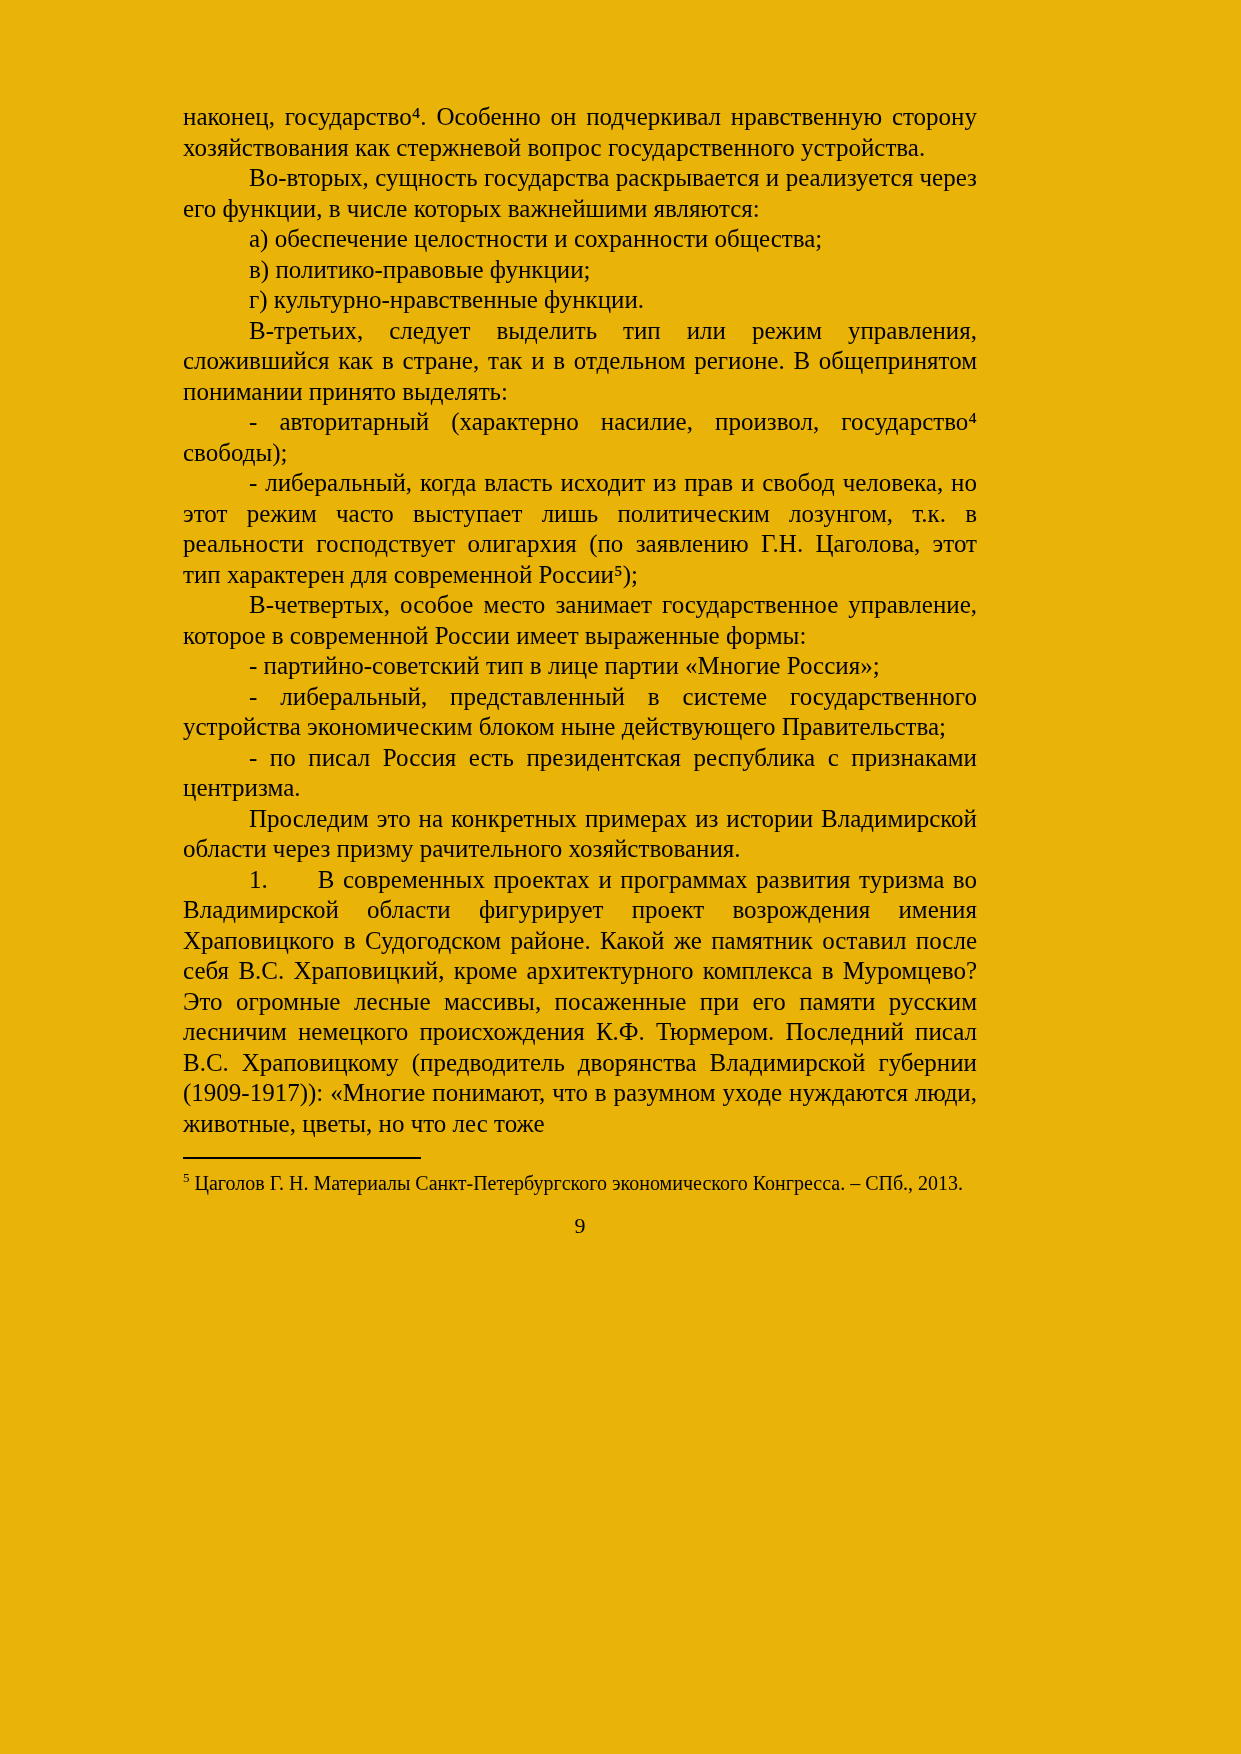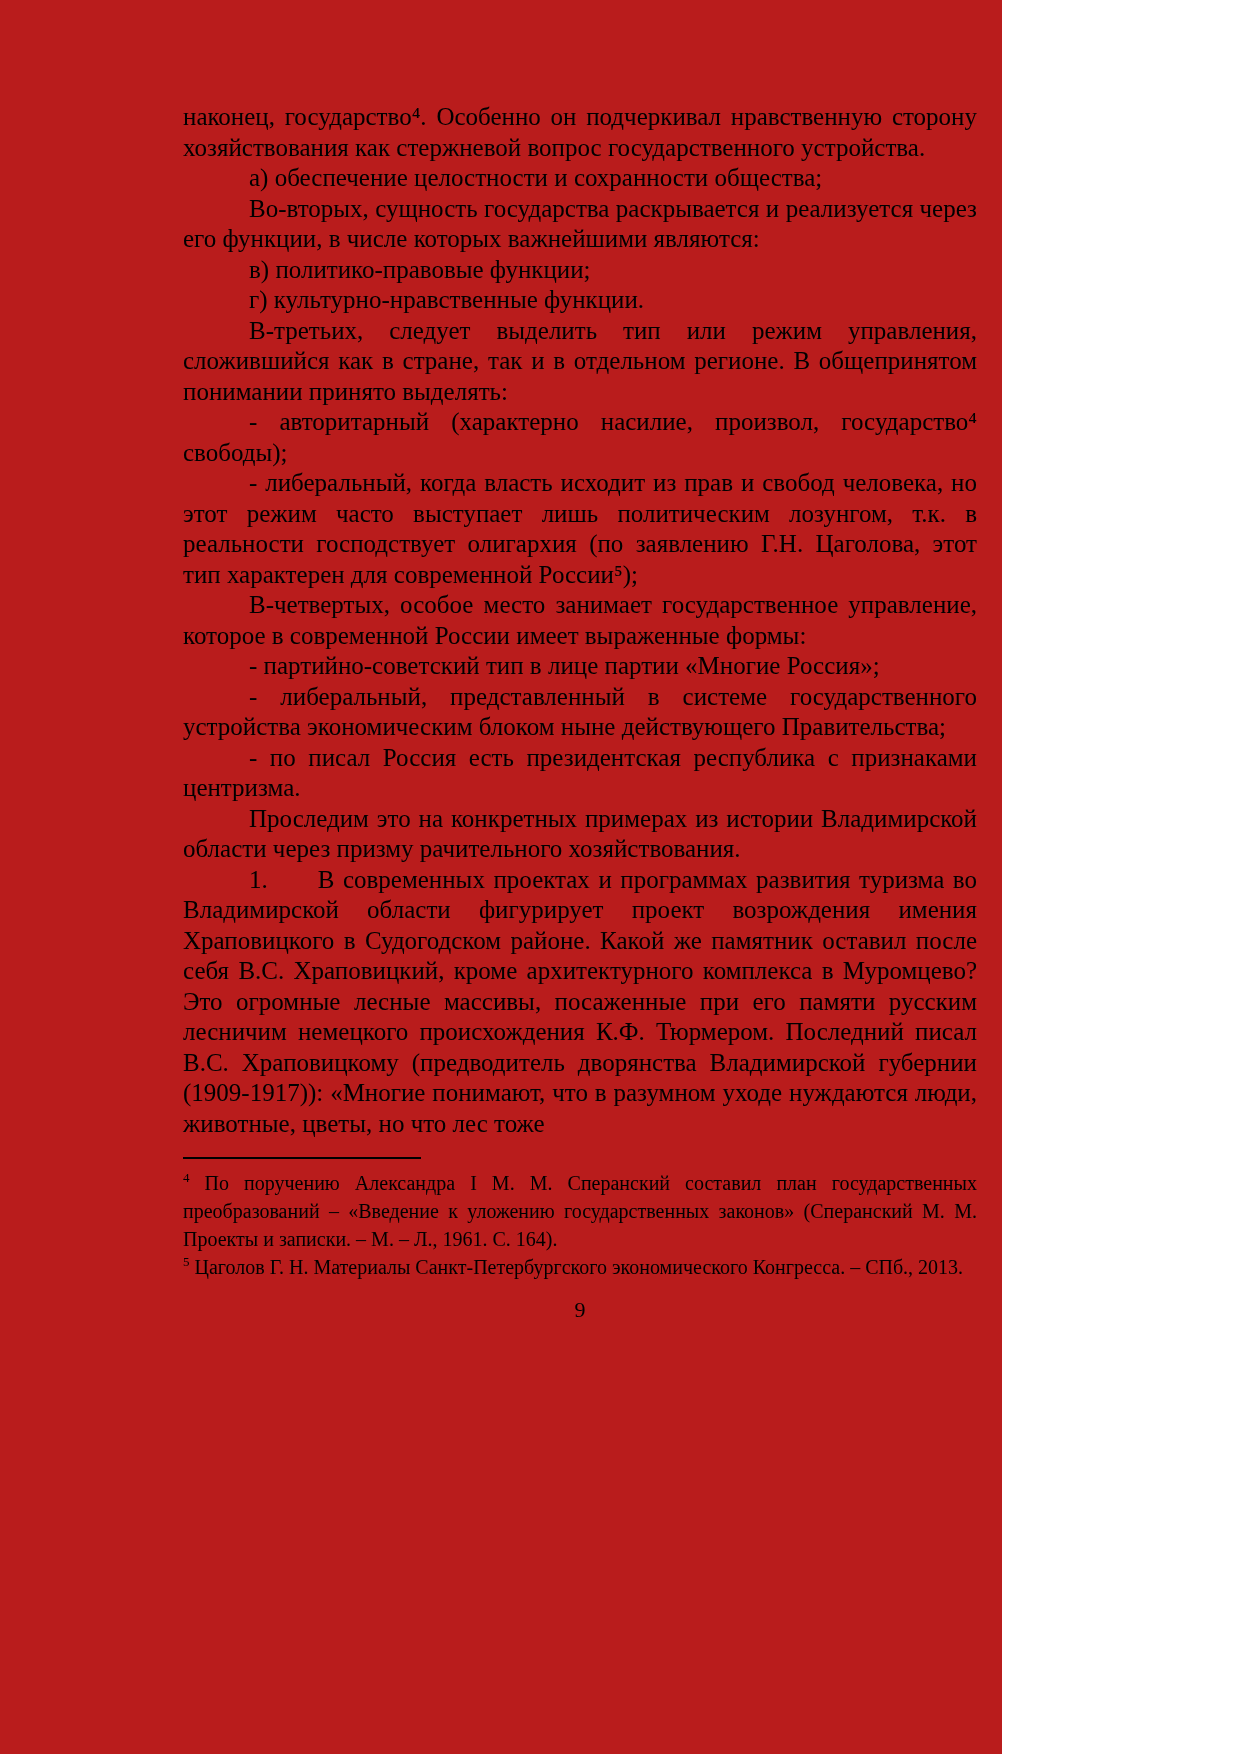--- a/index.html
+++ b/index.html
@@ -2,23 +2,23 @@
 <html lang="ru"><head>
 <meta charset="utf-8">
 <style>
   html, body {
     margin: 0;
     padding: 0;
     background: #ffffff;
   }
   .page {
     position: relative;
-    width: 1002px;
+    width: 1241px;
     height: 1754px;
-    background: #b91c1c;
+    background: #eab308;
     overflow: hidden;
     font-family: "Liberation Serif", "DejaVu Serif", serif;
     color: #000000;
   }
   .text-block {
     position: absolute;
     left: 183px;
     top: 102px;
     width: 794px;
   }
@@ -56,38 +56,37 @@
   }
 </style>
 </head>
 <body>
 
 <div class="page">
   <div class="text-block">
 
     <div>
       <p class="para no-indent">наконец, государство⁴. Особенно он подчеркивал нравственную сторону хозяйствования как стержневой вопрос государственного устройства.</p>
+      <p class="para">Во-вторых, сущность государства раскрывается и реализуется через его функции, в числе которых важнейшими являются:</p>
       <p class="para">а) обеспечение целостности и сохранности общества;</p>
-      <p class="para">Во-вторых, сущность государства раскрывается и реализуется через его функции, в числе которых важнейшими являются:</p>
       <p class="para">в) политико-правовые функции;</p>
       <p class="para">г) культурно-нравственные функции.</p>
       <p class="para">В-третьих, следует выделить тип или режим управления, сложившийся как в стране, так и в отдельном регионе. В общепринятом понимании принято выделять:</p>
       <p class="para">- авторитарный (характерно насилие, произвол, государство⁴ свободы);</p>
       <p class="para">- либеральный, когда власть исходит из прав и свобод человека, но этот режим часто выступает лишь политическим лозунгом, т.к. в реальности господствует олигархия (по заявлению Г.Н. Цаголова, этот тип характерен для современной России⁵);</p>
       <p class="para">В-четвертых, особое место занимает государственное управление, которое в современной России имеет выраженные формы:</p>
       <p class="para">- партийно-советский тип в лице партии «Многие Россия»;</p>
       <p class="para">- либеральный, представленный в системе государственного устройства экономическим блоком ныне действующего Правительства;</p>
       <p class="para">- по писал Россия есть президентская республика с признаками центризма.</p>
       <p class="para">Проследим это на конкретных примерах из истории Владимирской области через призму рачительного хозяйствования.</p>
       <p class="para">1.  В современных проектах и программах развития туризма во Владимирской области фигурирует проект возрождения имения Храповицкого в Судогодском районе. Какой же памятник оставил после себя В.С. Храповицкий, кроме архитектурного комплекса в Муромцево? Это огромные лесные массивы, посаженные при его памяти русским лесничим немецкого происхождения К.Ф. Тюрмером. Последний писал В.С. Храповицкому (предводитель дворянства Владимирской губернии (1909-1917)): «Многие понимают, что в разумном уходе нуждаются люди, животные, цветы, но что лес тоже</p>
     </div>
 
     <div class="footnote-sep"></div>
 
     <div>
-      <p class="footnote"><sup>4</sup><span> По поручению Александра I М. М. Сперанский составил план государственных преобразований – «Введение к уложению государственных законов» (Сперанский М. М. Проекты и записки. – М. – Л., 1961. С. 164).</span></p>
       <p class="footnote"><sup>5</sup><span> Цаголов Г. Н. Материалы Санкт-Петербургского экономического Конгресса. – СПб., 2013.</span></p>
     </div>
 
     <div class="page-number">9</div>
 
   </div>
 </div>
 
 </body></html>

